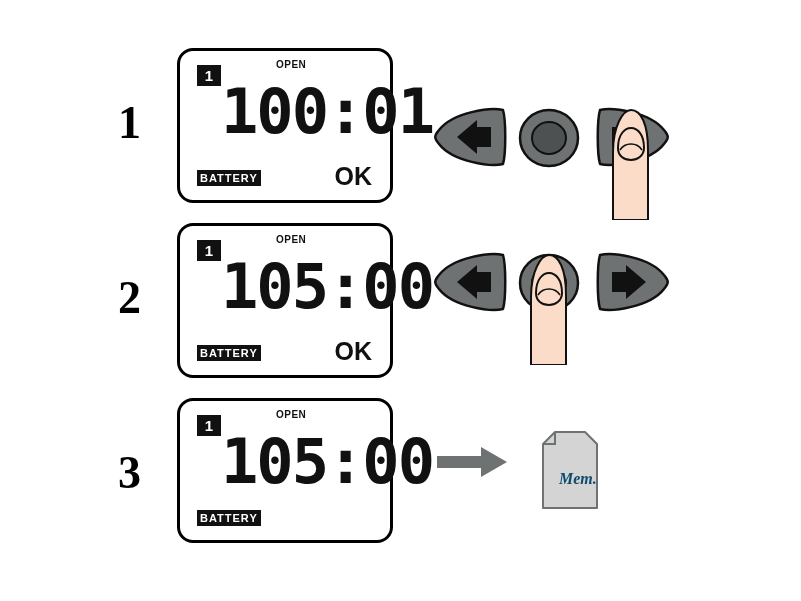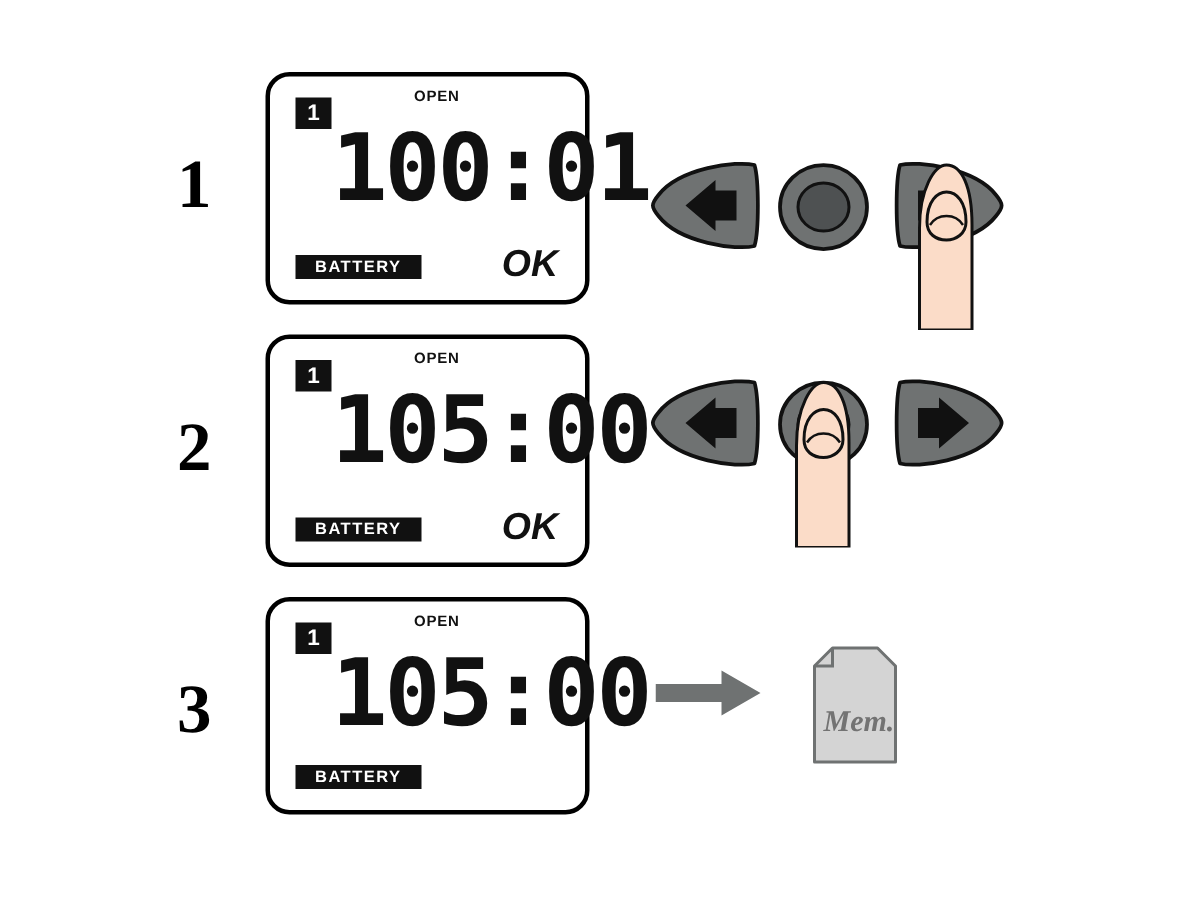--- a/index.html
+++ b/index.html
@@ -98,59 +98,58 @@
 
   .battery {
     position: absolute;
     left: 17px;
     bottom: 14px;
     background: #111111;
     color: #ffffff;
     font-size: 11px;
     font-weight: bold;
     letter-spacing: 1px;
-    padding: 2px 13px;
+    padding: 2px 3px;
     font-family: "Liberation Sans", sans-serif;
   }
 
   .ok-label {
     position: absolute;
     right: 18px;
     bottom: 9px;
     font-size: 25px;
     font-weight: bold;
     color: #111111;
     font-family: "Liberation Sans", sans-serif;
-    font-style: italic;
   }
 
   
   .pad {
     position: absolute;
   }
   .pad svg { display: block; }
 
   
   .finger { position: absolute; }
   .finger svg { display: block; }
 
   
   .flow-arrow { position: absolute; left: 437px; top: 57px; }
 
   
   .memcard { position: absolute; left: 541px; top: 42px; }
   .memcard .mem-text {
     position: absolute;
-    left: 8px;
+    left: 18px;
     top: 40px;
     font-family: "Liberation Serif", serif;
     font-style: italic;
     font-weight: bold;
-    font-size: 20px;
-    color: #737373;
+    font-size: 16px;
+    color: #0c4a6e;
   }
 </style>
 </head>
 <body>
 
 <div class="step-row r1">
 
   <div class="step-number">1</div>
 
   <div class="device">

